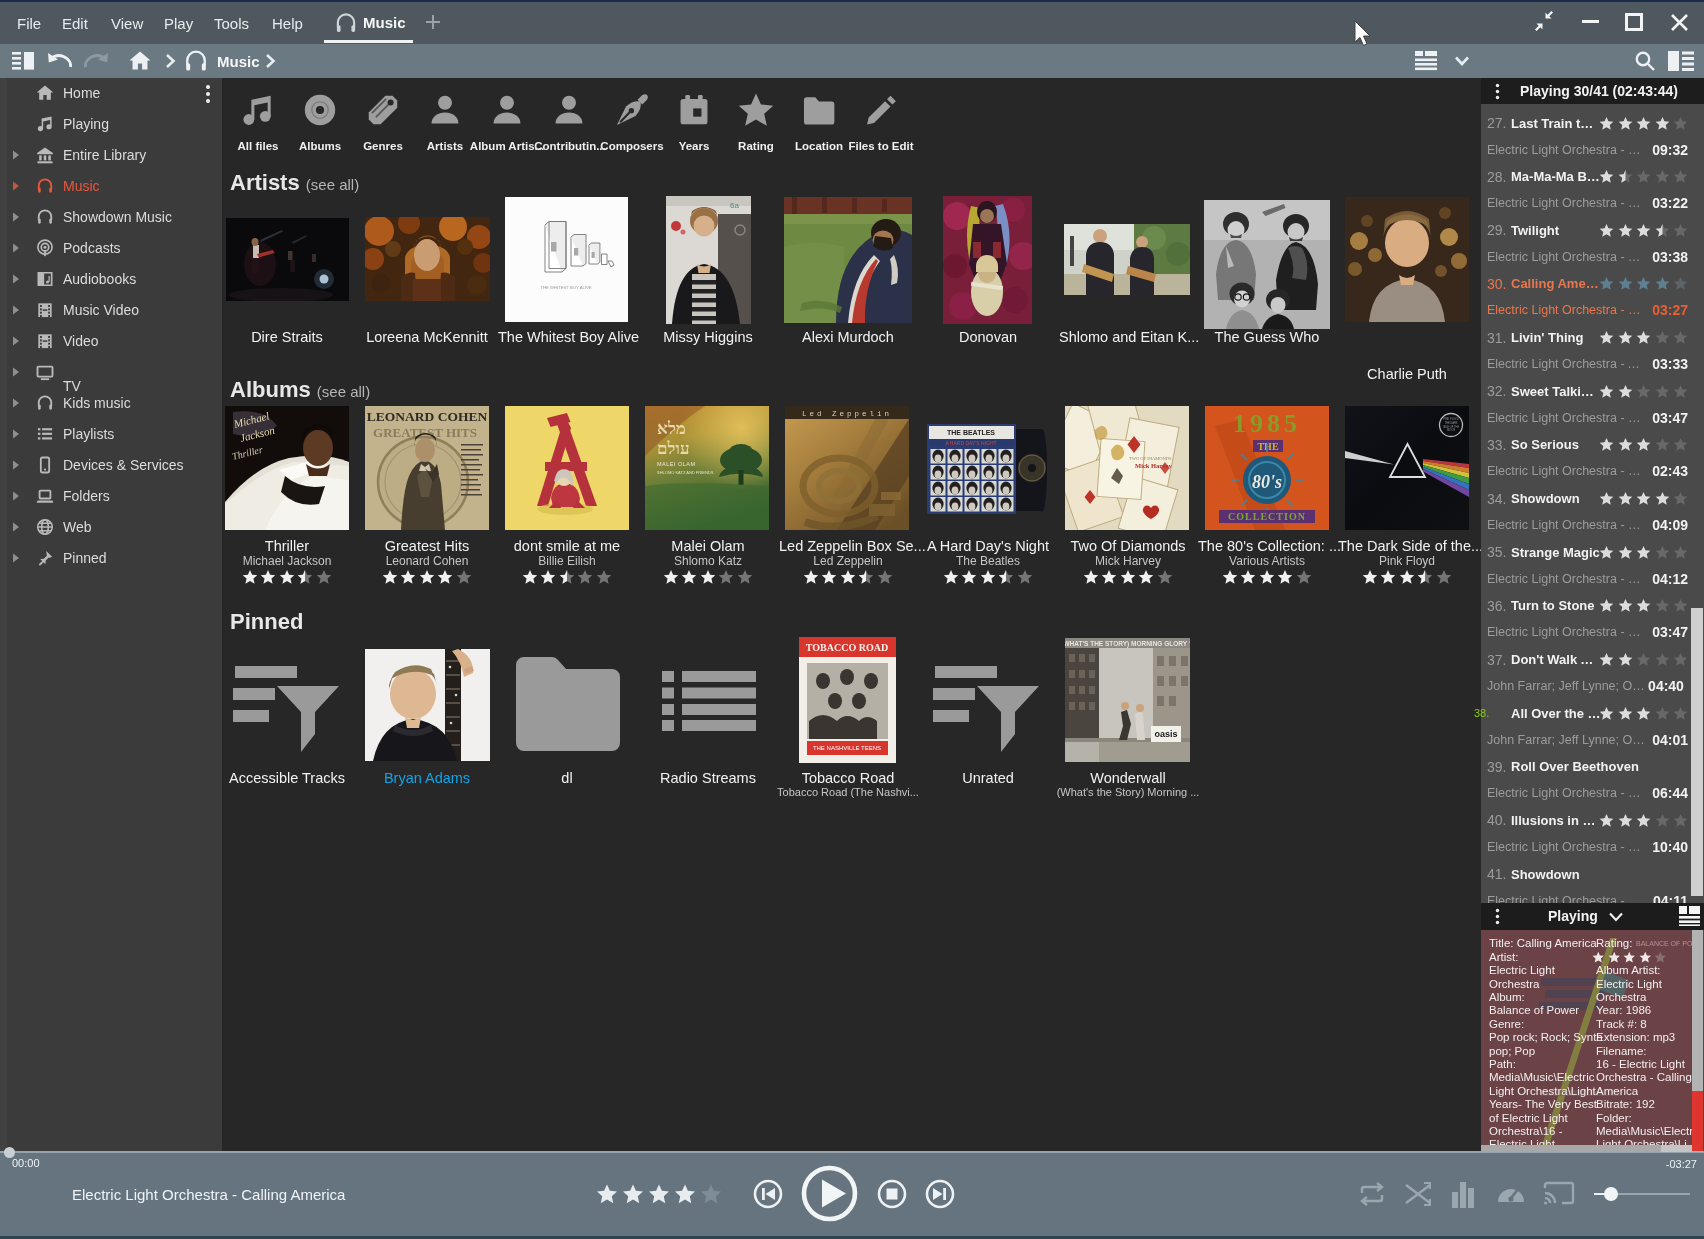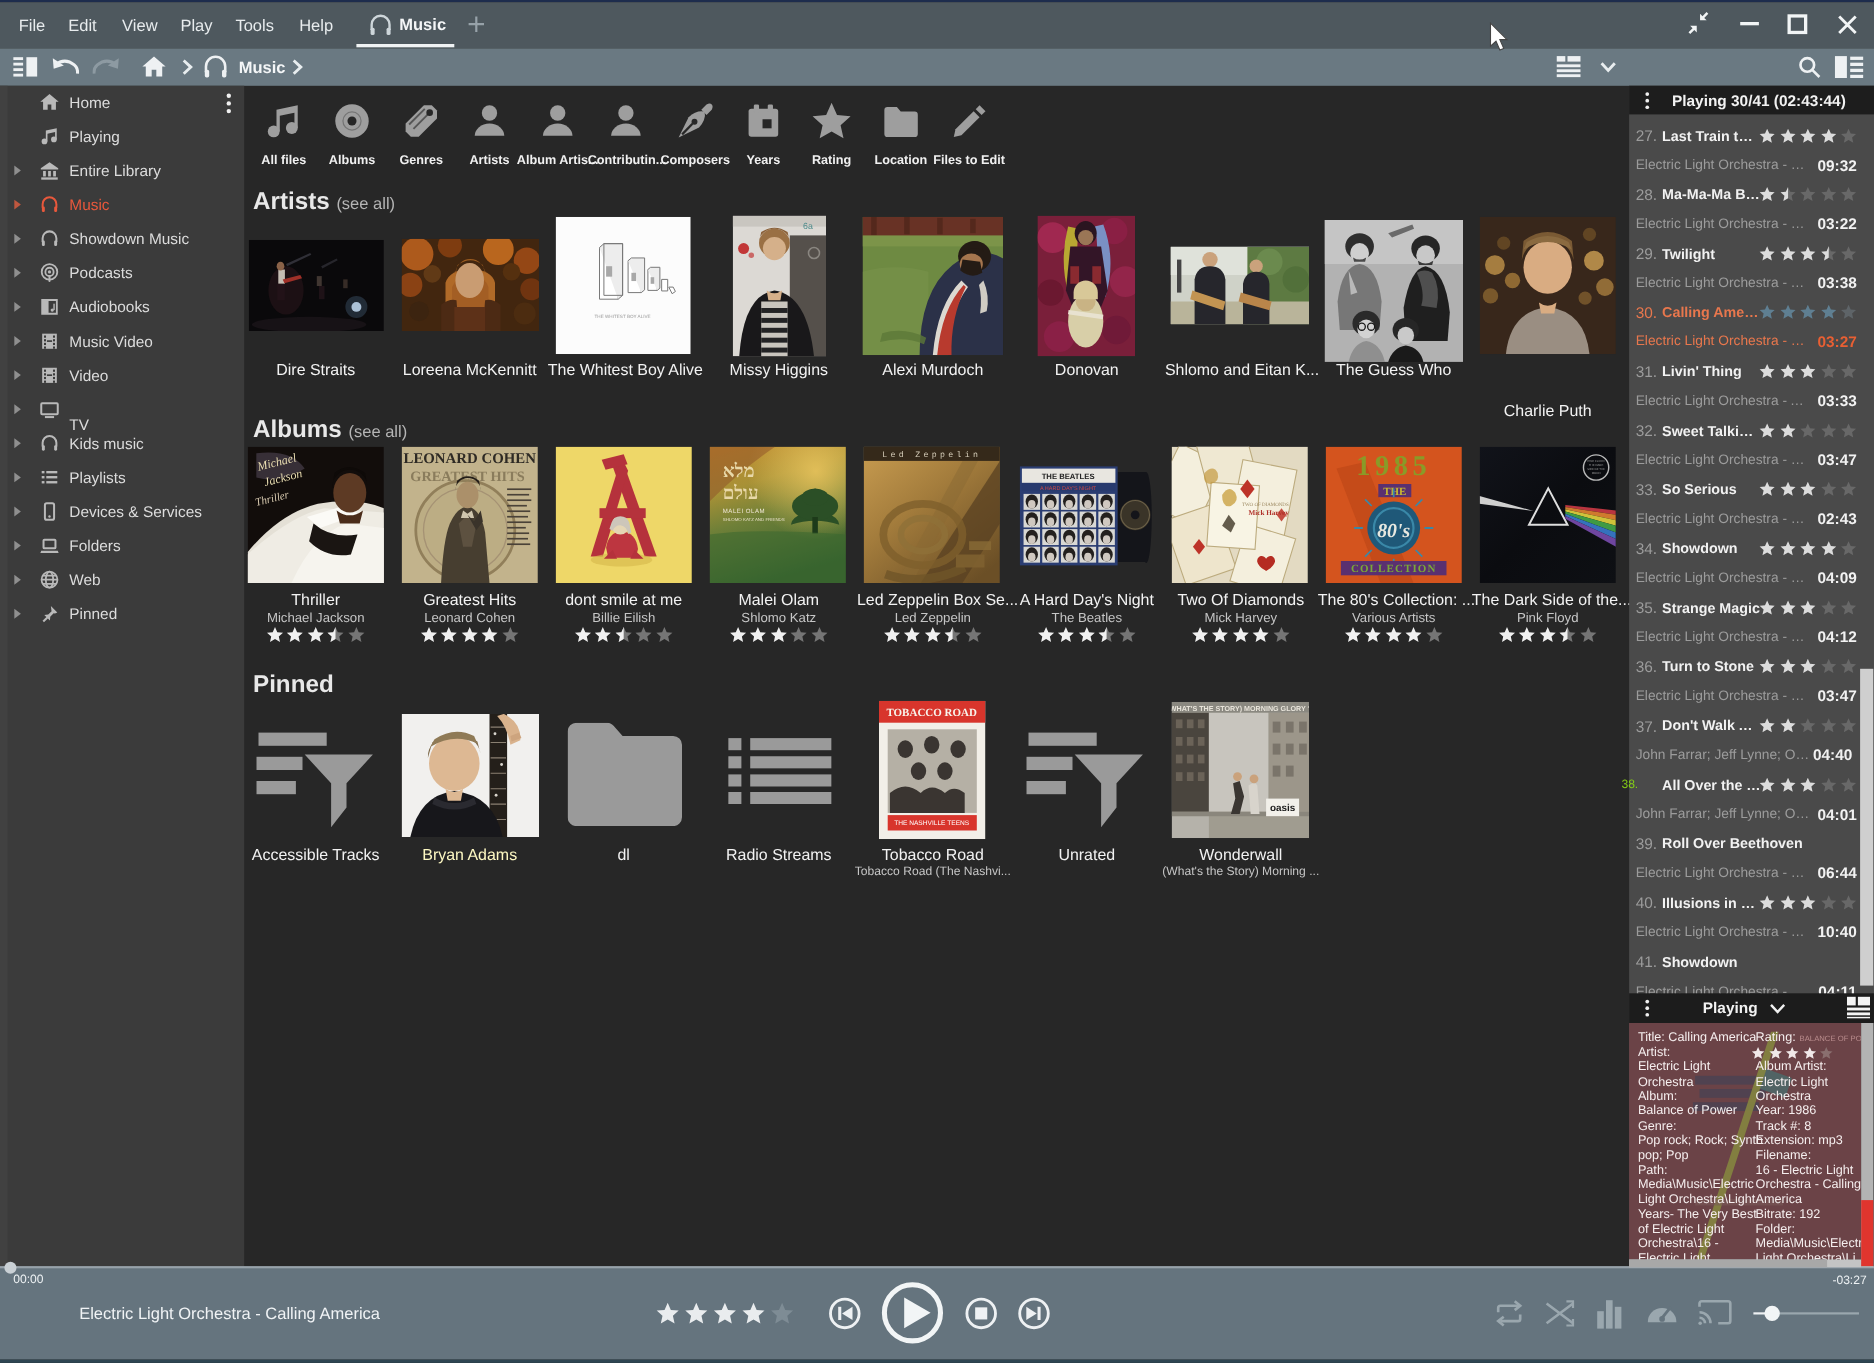--- a/index.html
+++ b/index.html
@@ -960,21 +960,21 @@
       <circle cx="86" cy="74" r="1.3" fill="#d8d4cc"></circle>
 <path d="M93 0 q16 8 15 24 l-9 4 q-3 -16 -12 -26 z" fill="#d9b28c"></path>
 <path d="M99 20 l8 -3 2 5 -9 3 z" fill="#cda47e"></path>
 <ellipse cx="48" cy="45" rx="23" ry="25" fill="#ddb893"></ellipse>
 <path d="M24 40 a24 20 0 0 1 48 -3 l-3 -12 q-21 -13 -41 1 z" fill="#7e6a4a"></path>
 <path d="M26 30 q22 -13 43 -3 l-3 -7 q-18 -9 -36 3 z" fill="#8f7a56"></path>
 <path d="M8 112 Q16 74 48 70 Q84 74 92 112 Z" fill="#17171b"></path>
 <path d="M40 68 q8 6 16 0 l-2 11 h-12 z" fill="#ddb893"></path>
 <path d="M30 76 q18 10 36 0 l2 6 q-20 10 -40 0 z" fill="#2a2a30"></path>
 </svg></div>
-<div style="position:absolute;top:767.8px;font-size:14.5px;line-height:20.5px;color:#fef9c3;white-space:nowrap;left:358px;width:138px;text-align:center;">Bryan Adams</div>
+<div style="position:absolute;top:767.8px;font-size:14.5px;line-height:20.5px;color:#0ea5e9;white-space:nowrap;left:358px;width:138px;text-align:center;">Bryan Adams</div>
 <svg class="abs" style="left:516px;top:657px" width="104" height="94" viewBox="0 0 104 94" fill="#9a9a9a">
 <path d="M0 8 a8 8 0 0 1 8 -8 h28 a8 8 0 0 1 6 3 l8 9 h46 a8 8 0 0 1 8 8 v66 a8 8 0 0 1 -8 8 H8 a8 8 0 0 1 -8 -8 z"></path>
 </svg>
 <div style="position:absolute;top:767.8px;font-size:14.5px;line-height:20.5px;color:#f2f2f2;white-space:nowrap;left:498px;width:138px;text-align:center;">dl</div>
 <svg class="abs" style="left:662px;top:671px" width="94" height="60" viewBox="0 0 94 60" fill="#9a9a9a">
 <rect x="0" y="0" width="12" height="11"></rect>
     <rect x="20" y="0" width="74" height="11"></rect>
 <rect x="0" y="16.5" width="12" height="11"></rect>
     <rect x="20" y="16.5" width="74" height="11"></rect>
 <rect x="0" y="33" width="12" height="11"></rect>

